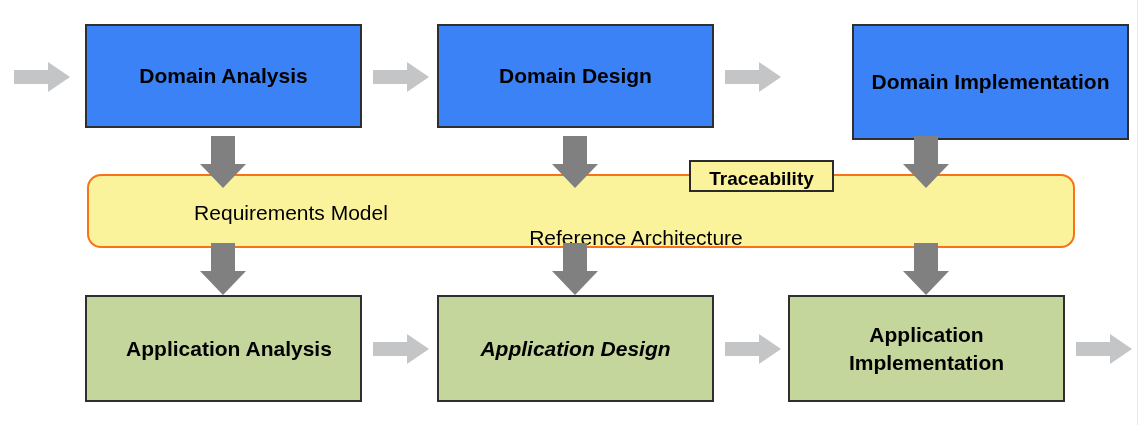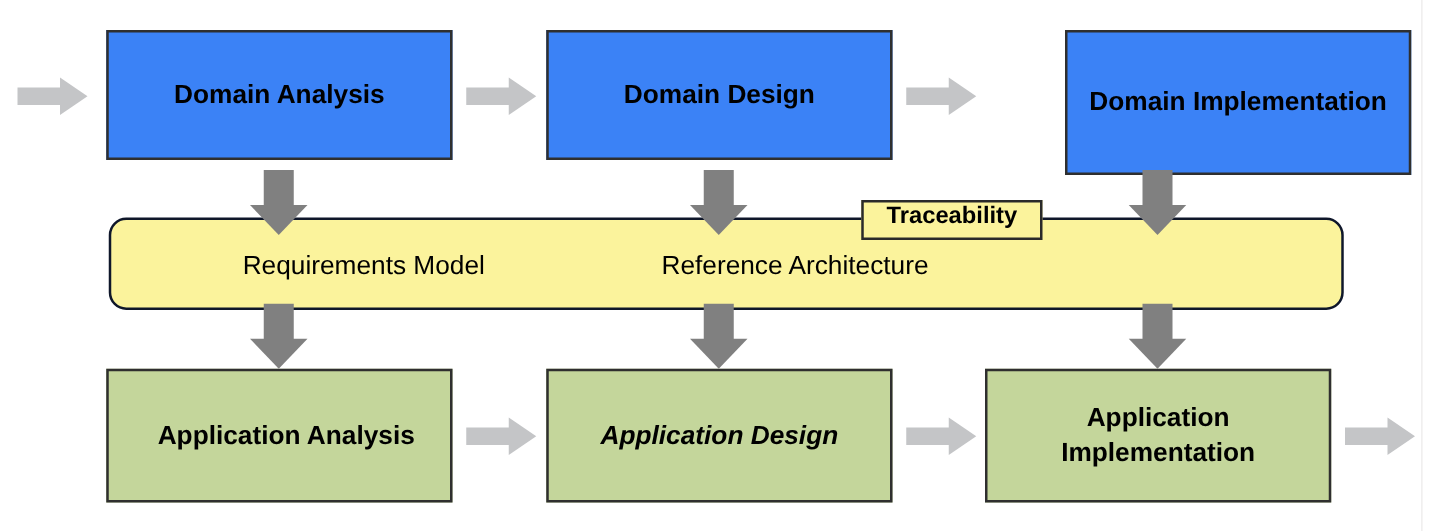--- a/index.html
+++ b/index.html
@@ -48,21 +48,21 @@
 
   
   .trace-band {
     position: absolute;
     box-sizing: border-box;
     left: 87px;
     top: 174px;
     width: 988px;
     height: 74px;
     background: #FBF39C;
-    border: 2px solid #0f172a;
+    border: 2px solid #f97316;
     border-radius: 14px;
   }
   .trace-asset {
     position: absolute;
     top: 0;
     height: 74px;
     display: flex;
     align-items: center;
     justify-content: center;
     font-size: 21px;
@@ -72,21 +72,21 @@
   .trace-label {
     position: absolute;
     box-sizing: border-box;
     left: 689px;
     top: 160px;
     width: 145px;
     height: 32px;
     background: #FBF39C;
     border: 2px solid #2a2a2a;
     display: flex;
-    align-items: flex-start;
+    align-items: flex-end;
     justify-content: center;
     font-weight: bold;
     font-size: 19px;
     color: #000000;
     z-index: 5;
   }
 
   
   .h-arrow {
     position: absolute;
@@ -185,21 +185,21 @@
 
   <div class="v-arrow under-band" style="left:903px; top:136px;">
     <div class="shaft"></div>
     <div class="head"></div>
   </div>
 
   <div class="trace-band">
     <div class="trace-asset" style="left:32px; width:340px;">
       <span>Requirements Model</span>
     </div>
-    <div class="trace-asset" style="left:377px; width:340px;">
+    <div class="trace-asset" style="left:377px; width:340px;align-items:flex-end;">
       <span>Reference Architecture</span>
     </div>
   </div>
 
   <div class="trace-label">
     <span>Traceability</span>
   </div>
 
   <div class="v-arrow over-band" style="left:200px; top:243px;">
     <div class="shaft"></div>

